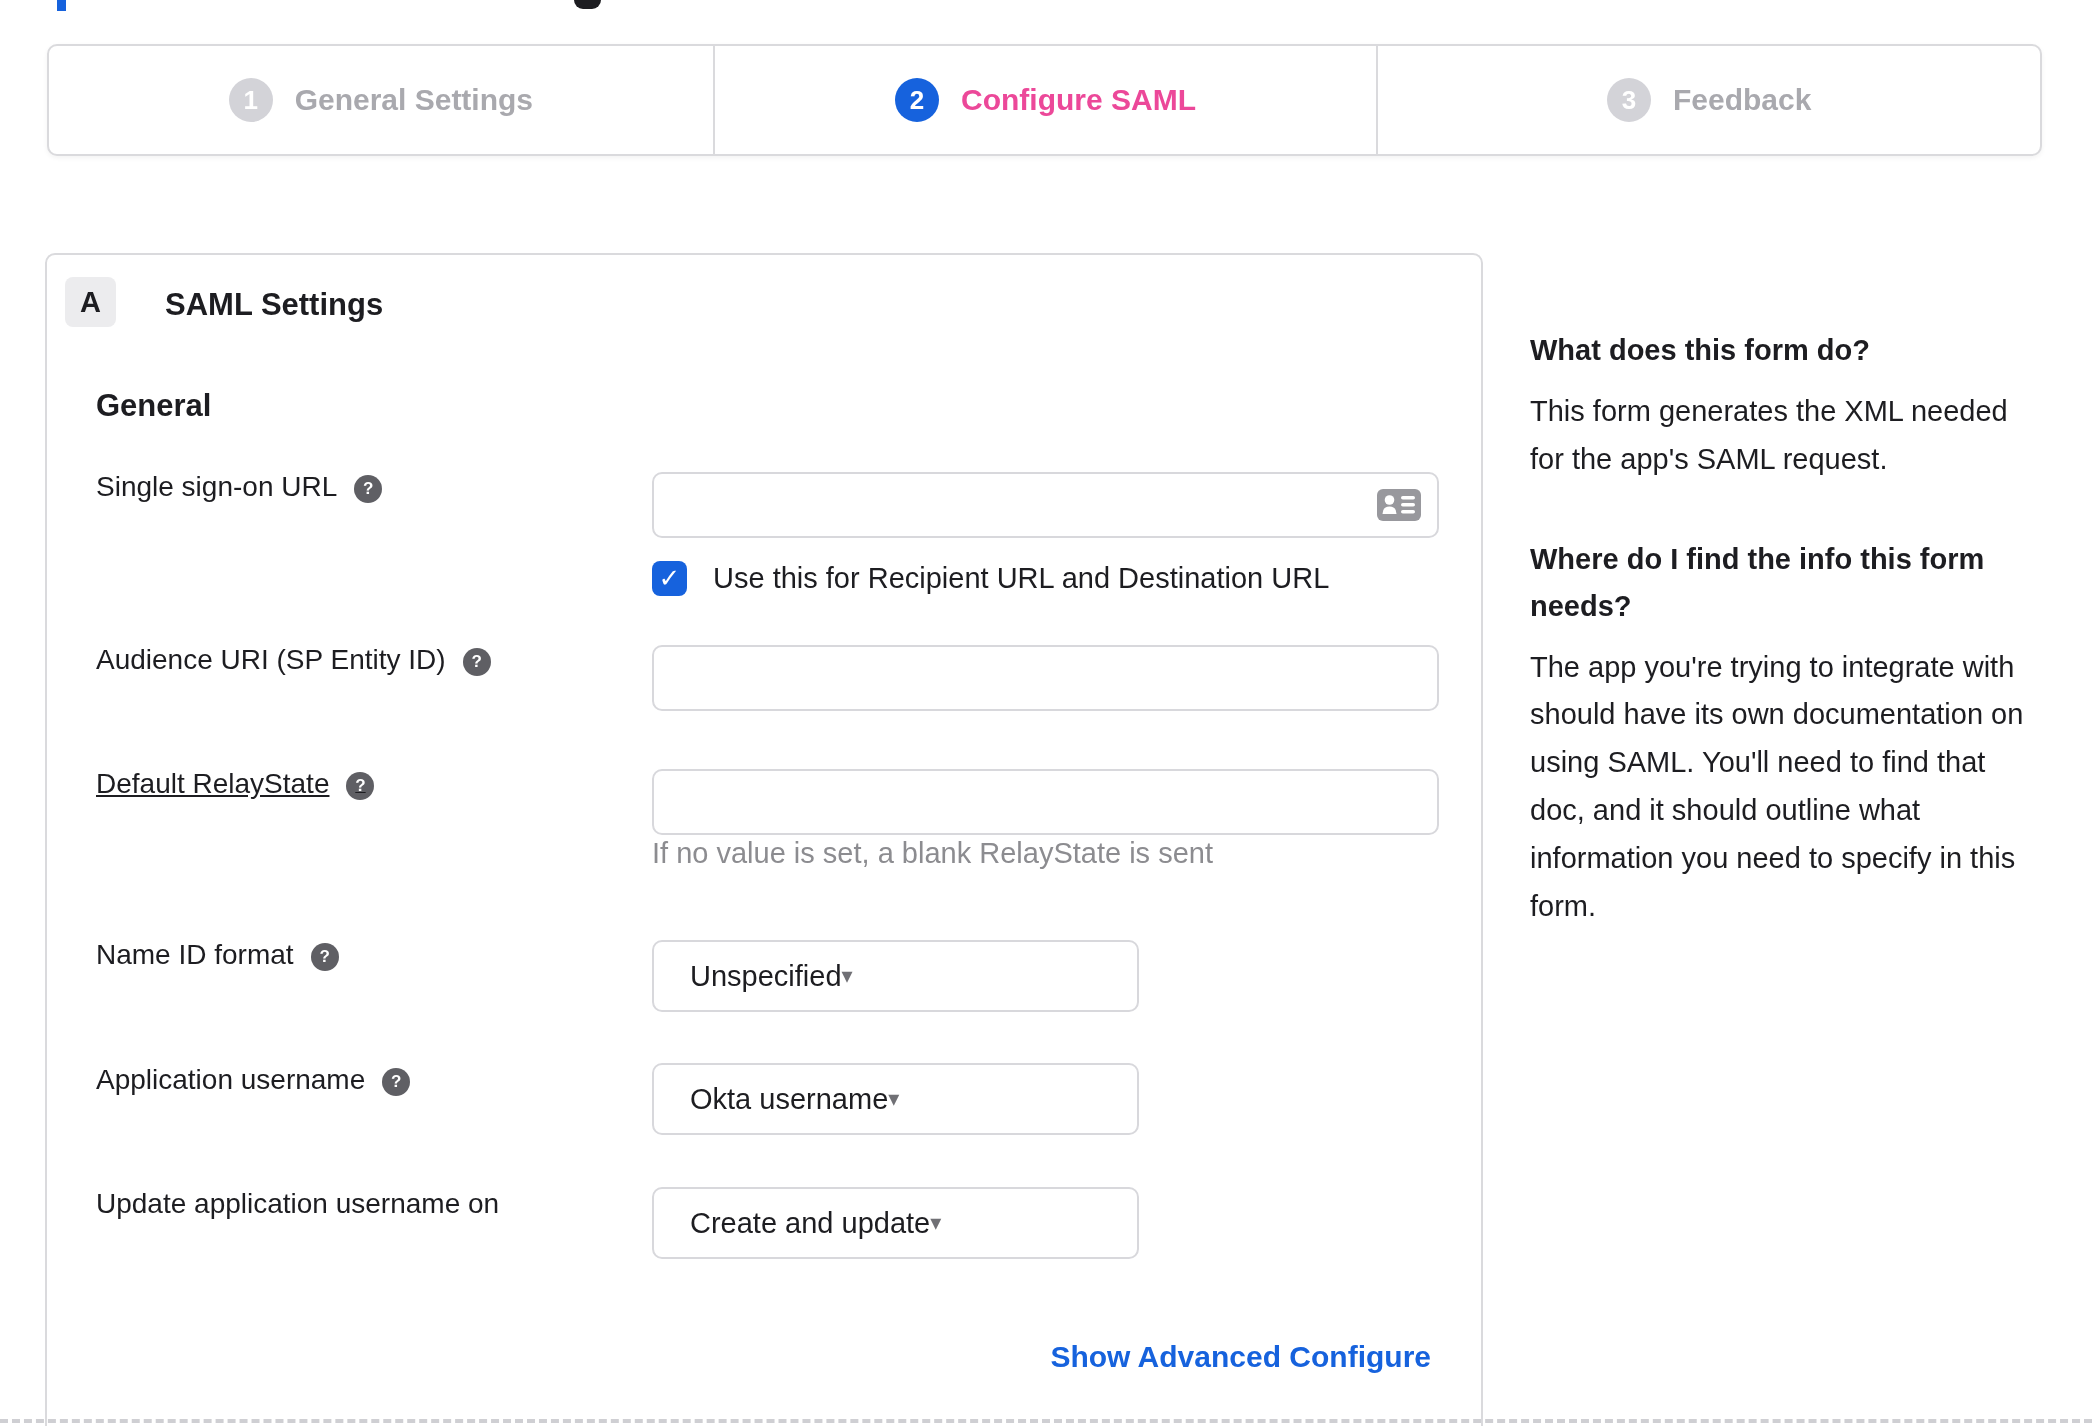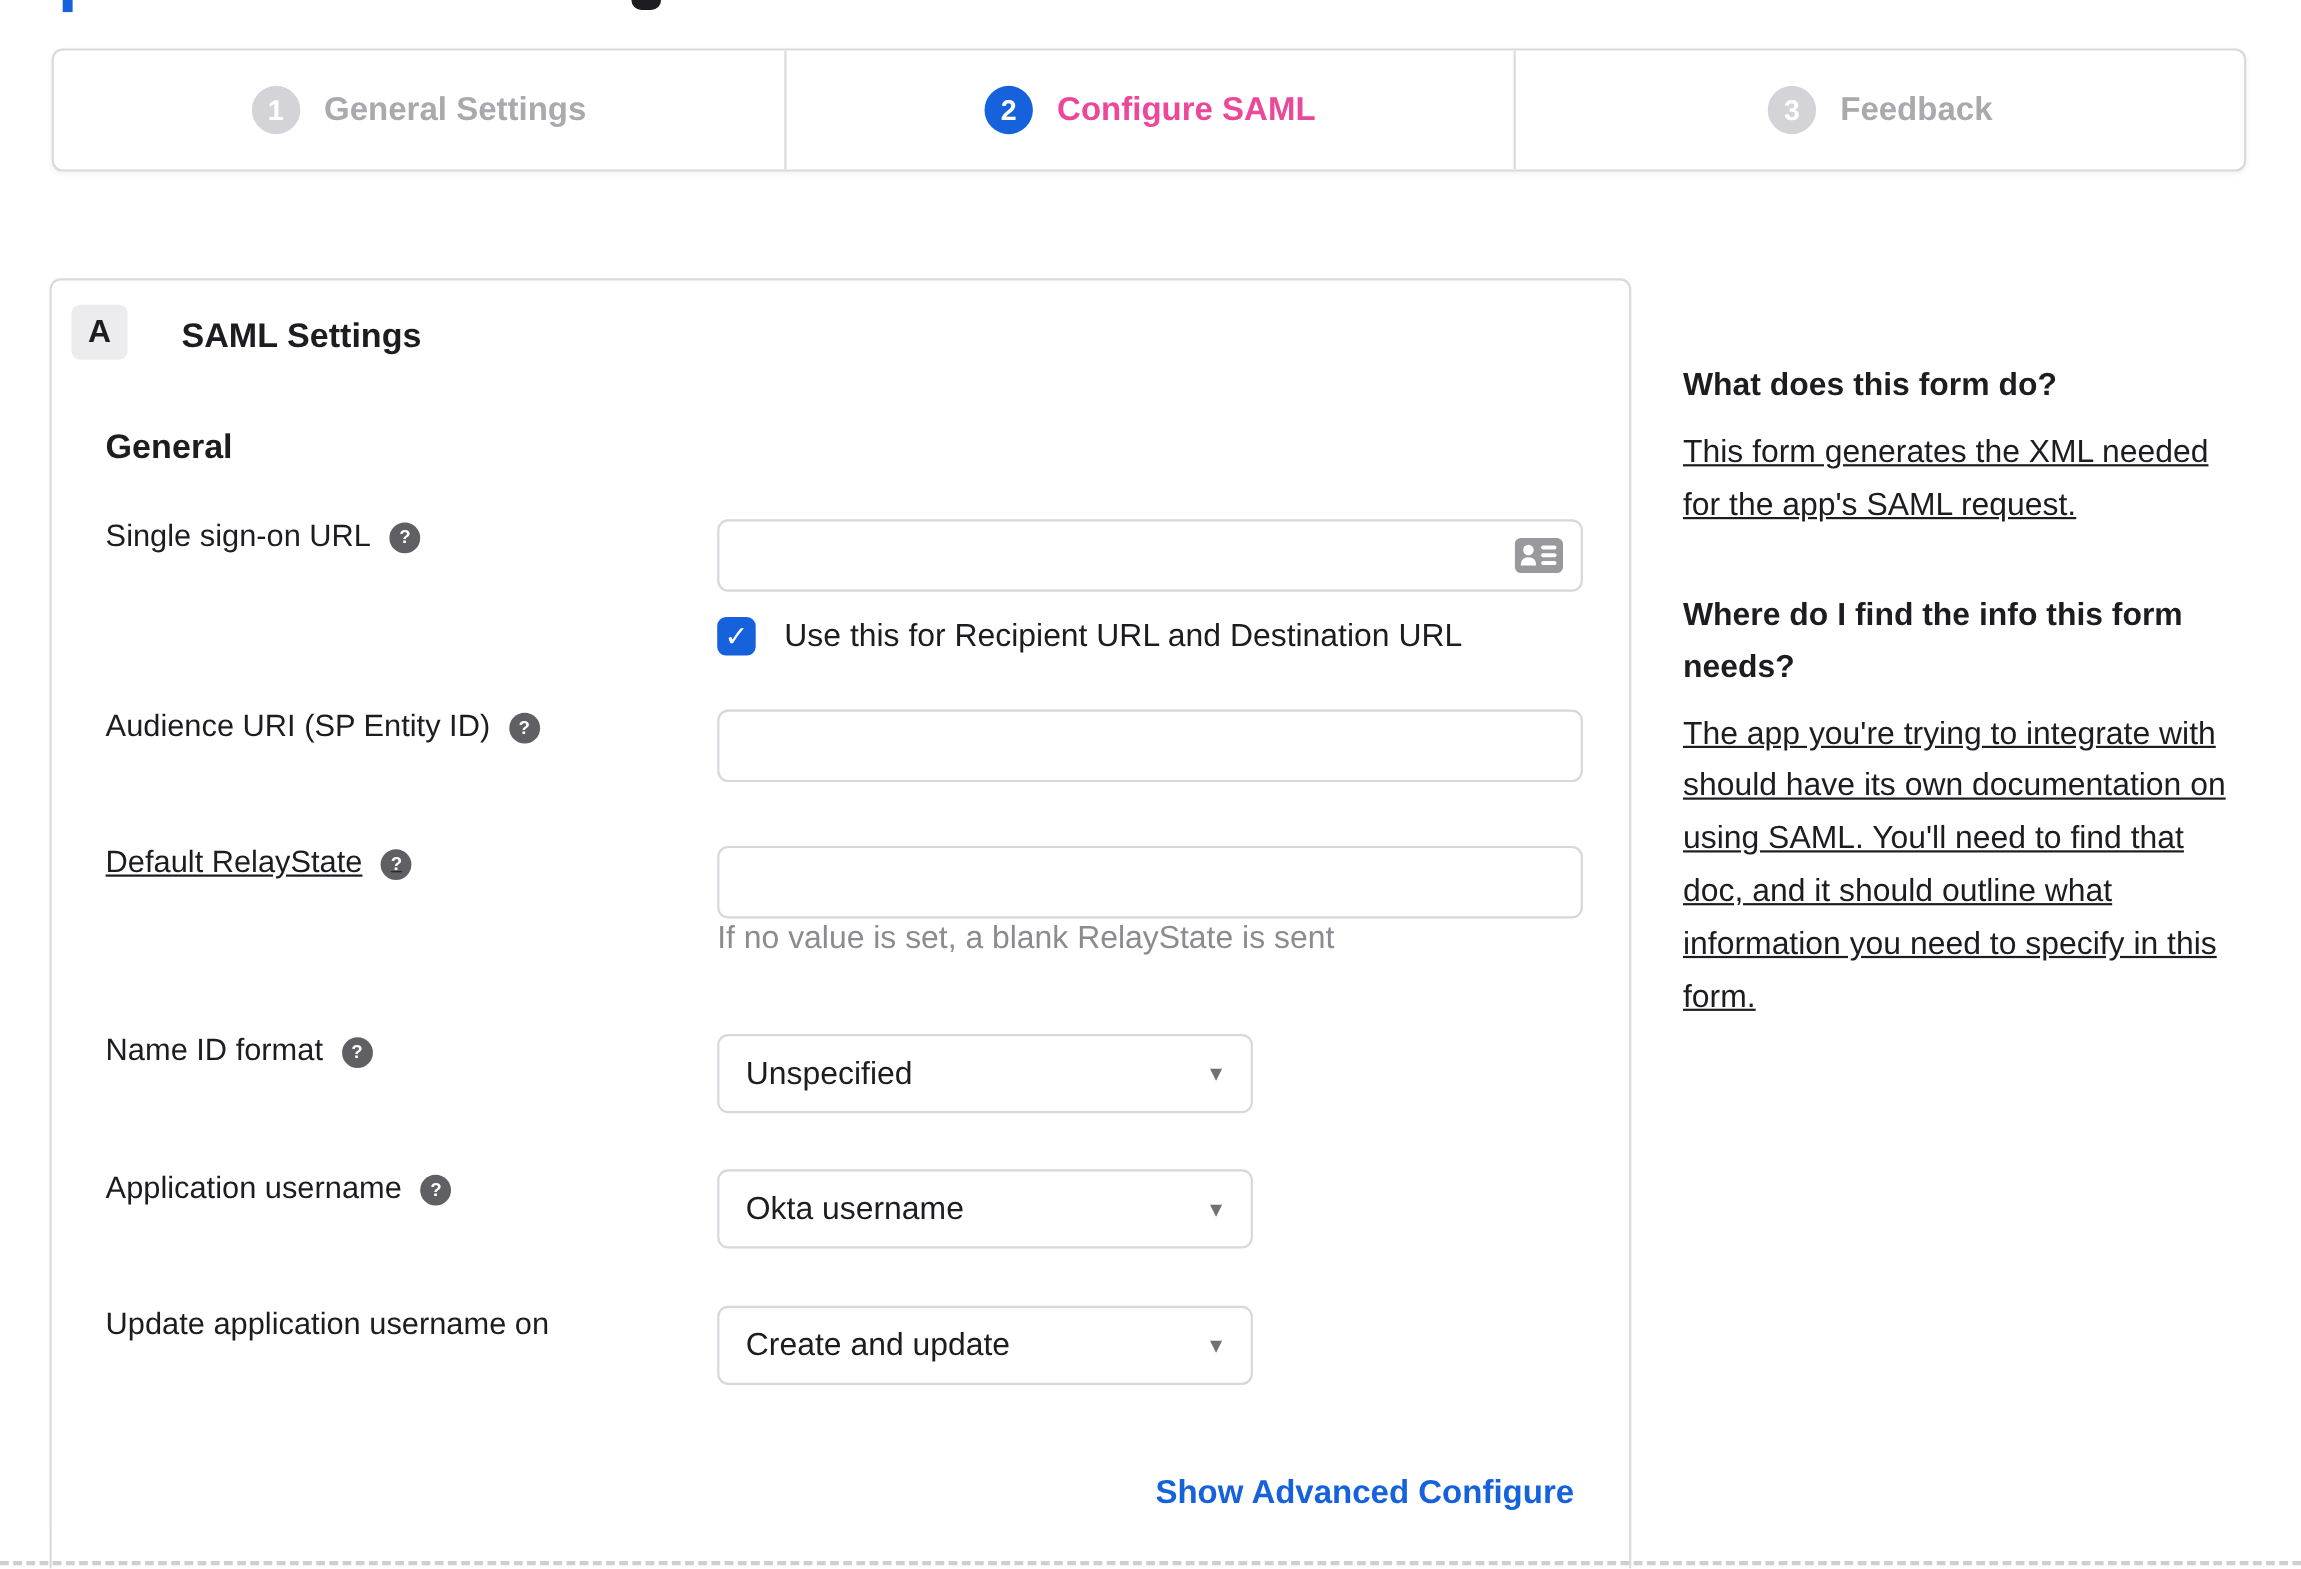--- a/index.html
+++ b/index.html
@@ -69,34 +69,34 @@
     display:flex; align-items:center; justify-content:center;
     color:#ffffff; font-size:26px; font-weight:bold;
   }
   .checkbox-label { font-size:29px; color:#1d1d21; }
 
   .helper-text { position:absolute; left:605px; font-size:29px; color:#8c8c90; }
 
   .select-box {
     position:absolute; left:605px; width:487px; height:72px;
     border:2px solid #d8d8dc; border-radius:10px; background:#ffffff; cursor:pointer;
-    display:flex; align-items:center; justify-content:space-between; padding:0 26px 0 24px;
+    display:flex; align-items:center; padding:0 26px 0 36px;
   }
   .select-value { font-size:29px; color:#1d1d21; }
   .select-arrow { font-size:22px; color:#707075; }
 
   .advanced-link {
     position:absolute; right:50px; top:1085px;
     font-size:30px; font-weight:600; color:#1662dd; text-decoration:none; cursor:pointer;
   }
 
   
   .help-sidebar { position:absolute; left:1530px; top:327px; width:505px; }
   .help-sidebar h3 { font-size:29px; font-weight:bold; line-height:1.62; margin:0 0 14px 0; }
-  .help-sidebar p  { font-size:29px; line-height:1.65; margin:0 0 52px 0;text-decoration:underline; }
+  .help-sidebar p  { font-size:29px; line-height:1.65; margin:0 0 52px 0; }
 
   
   .bottom-dashes { position:absolute; left:0; right:0; top:1419px; border-top:4px dashed #cfcfd3; }
 </style>
 </head>
 <body>
 
 <div id="screen">
 
   <div class="artifact-blue"></div>

